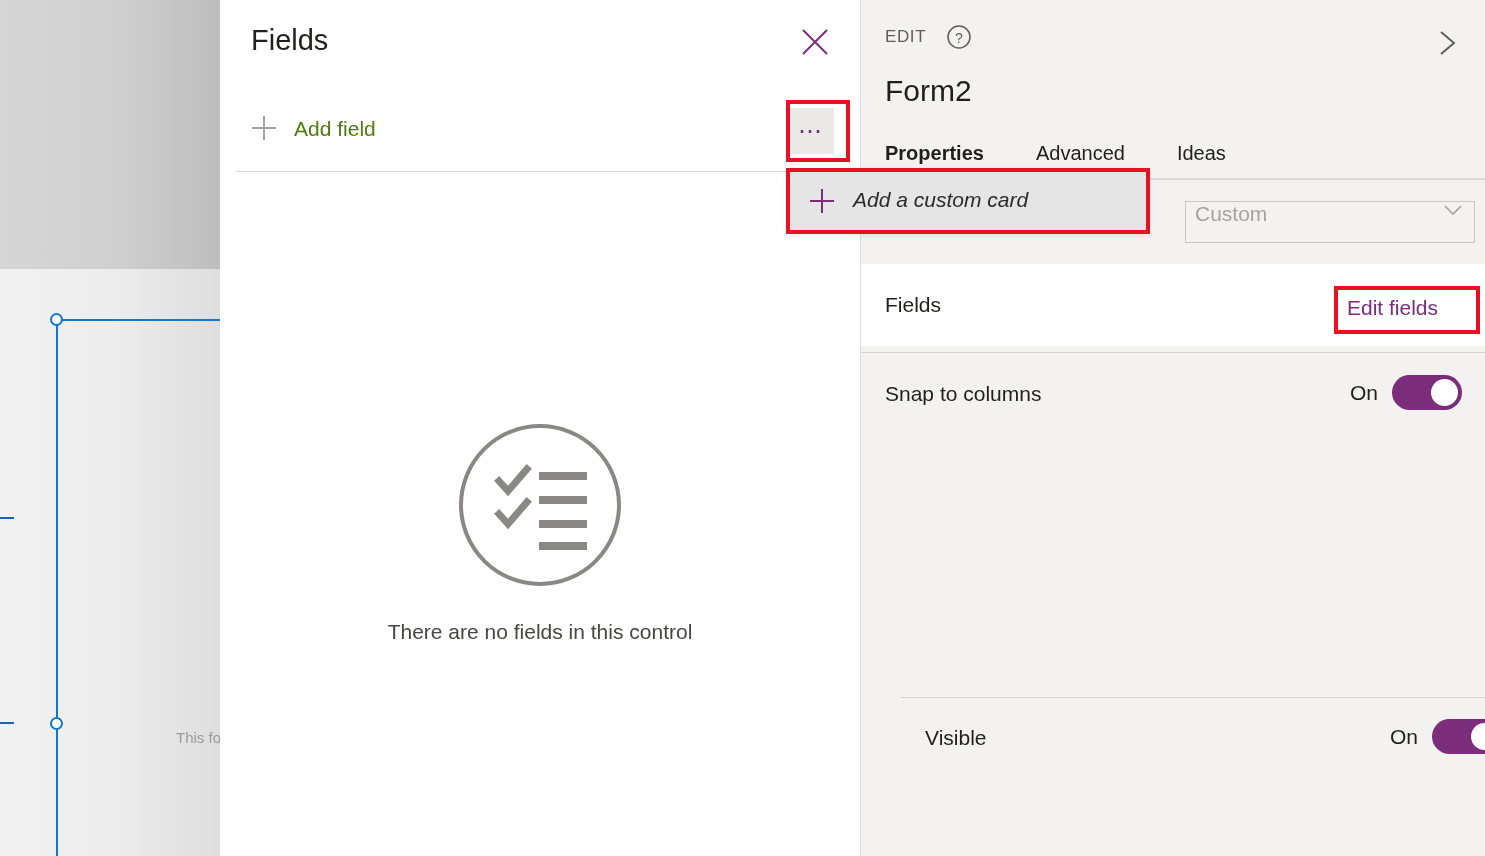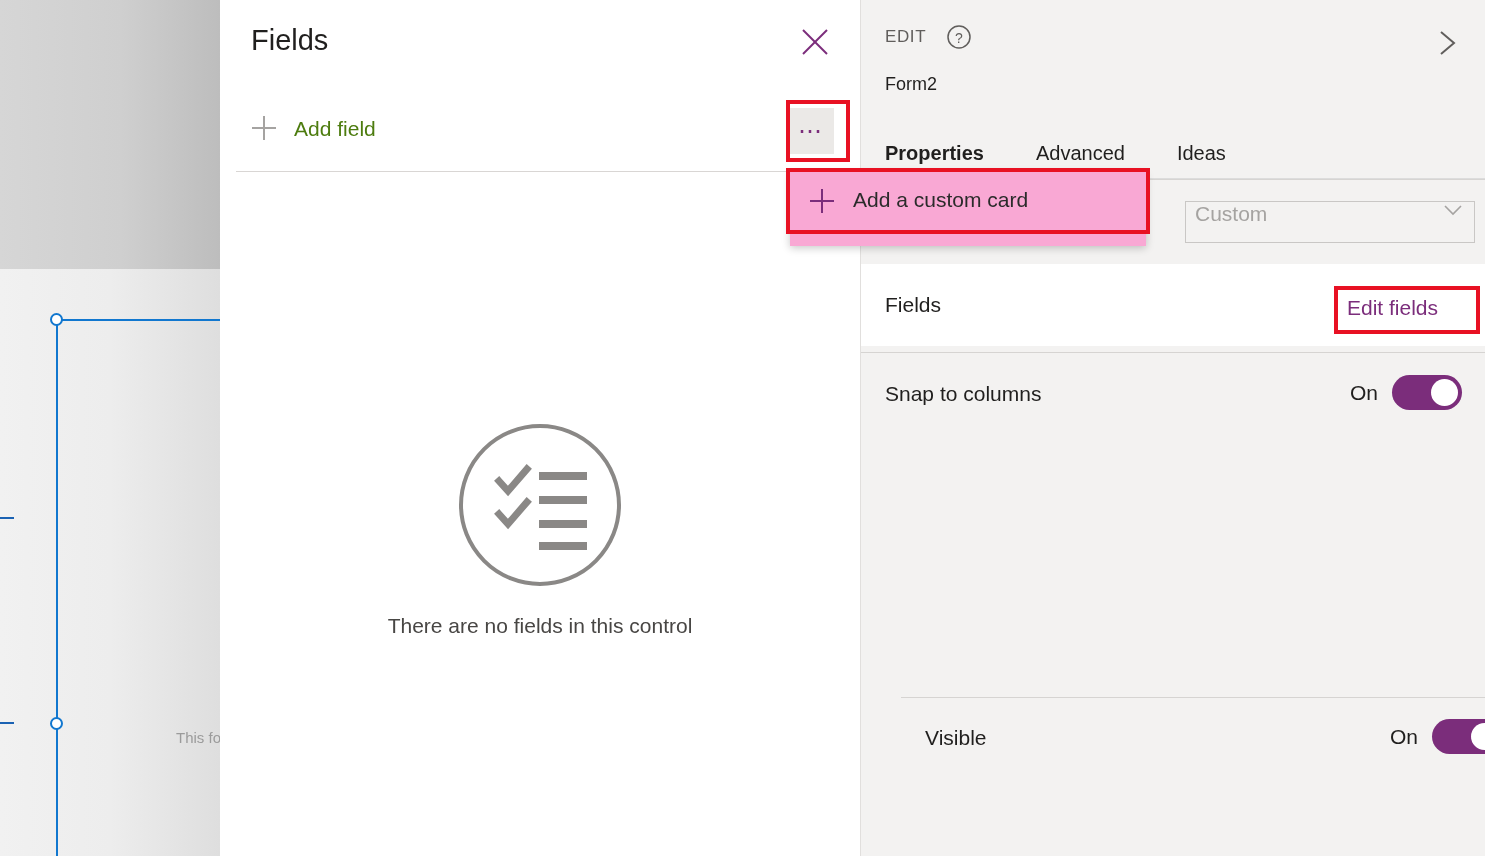--- a/index.html
+++ b/index.html
@@ -159,36 +159,37 @@
     position: absolute;
     left: 0; top: 420px;
     width: 640px;
     text-align: center;
   }
   .empty-icon {
     width: 170px; height: 170px;
     margin: 0 auto;
   }
   .empty-text {
-    margin-top: 24px;
+    margin-top: 30px;
     font-size: 21px;
     color: #484644;
   }
 
   
   .ctx-menu {
     position: absolute;
     left: 790px; top: 172px;
-    width: 356px; height: 74px;
-    background: #f9a8d4;
+    width: 356px; height: 58px;
+    background: #e5e5e5;
     box-shadow: 0 2px 8px rgba(0,0,0,0.22);
     display: flex;
     align-items: center;
     cursor: pointer;
     z-index: 30;
+    font-style: italic;
   }
   .ctx-plus {
     position: absolute;
     left: 18px; top: 15px;
     width: 28px; height: 28px;
   }
   .ctx-label {
     position: absolute;
     left: 63px; top: 16px;
     font-size: 21px;
@@ -228,21 +229,21 @@
   }
   .collapse-chevron {
     position: absolute;
     right: 22px; top: 26px;
     width: 34px; height: 34px;
     cursor: pointer;
   }
   .edit-title {
     position: absolute;
     left: 24px; top: 74px;
-    font-size: 18px;
+    font-size: 30px;
     color: #201f1e;
     text-align: center;
   }
   .tabs {
     position: absolute;
     left: 24px; top: 142px;
     display: flex;
     align-items: baseline;
   }
   .tab {

